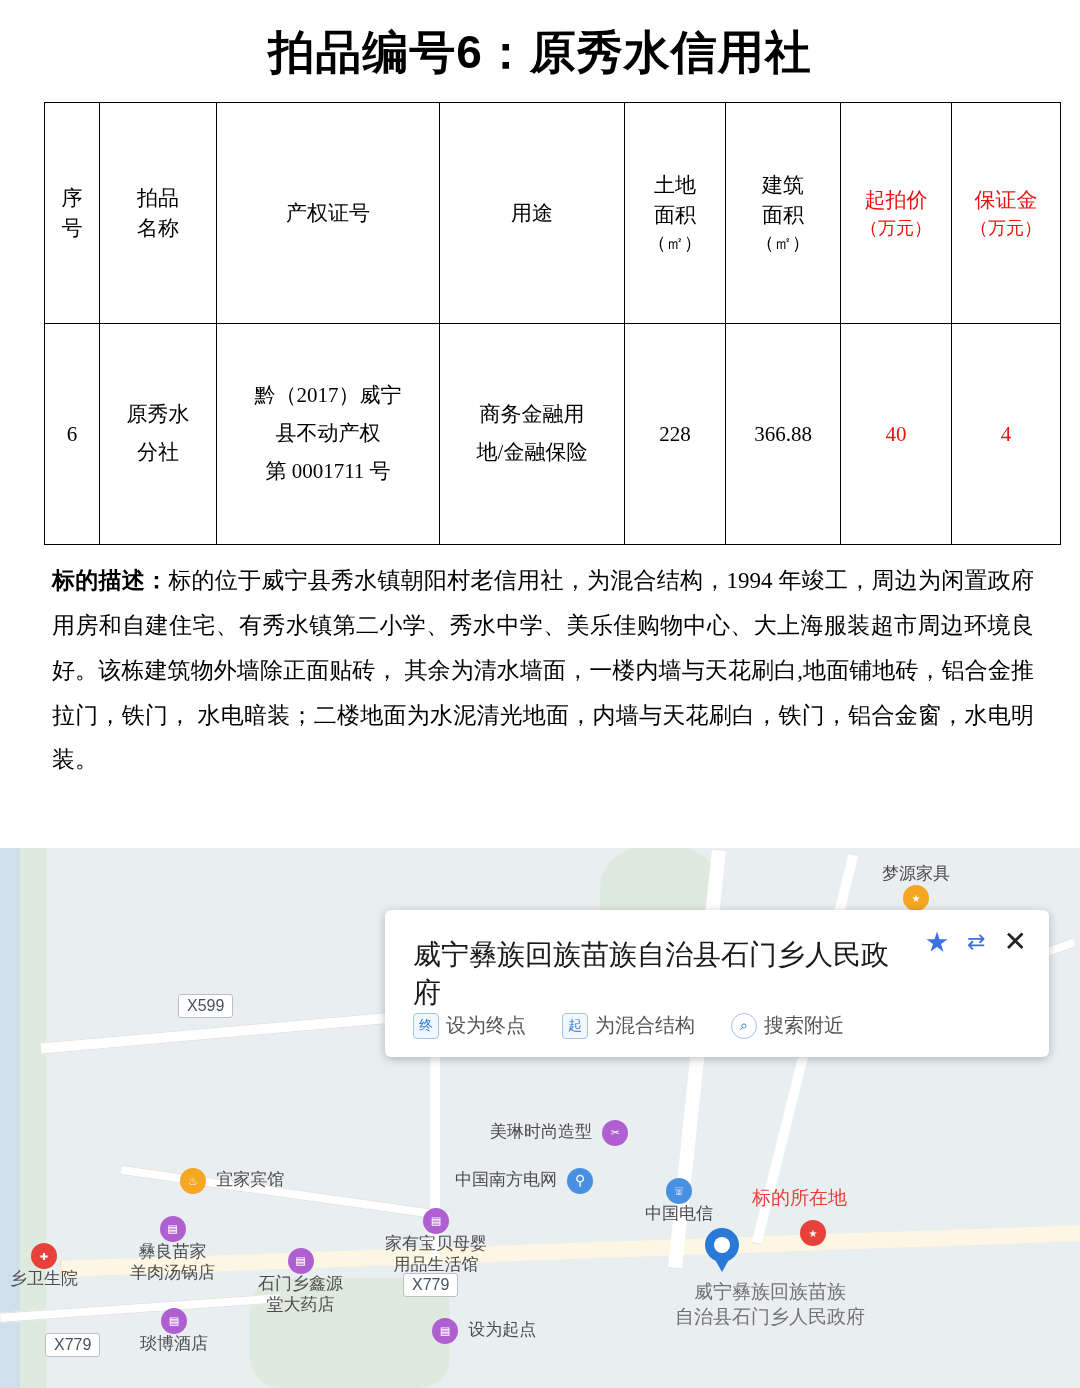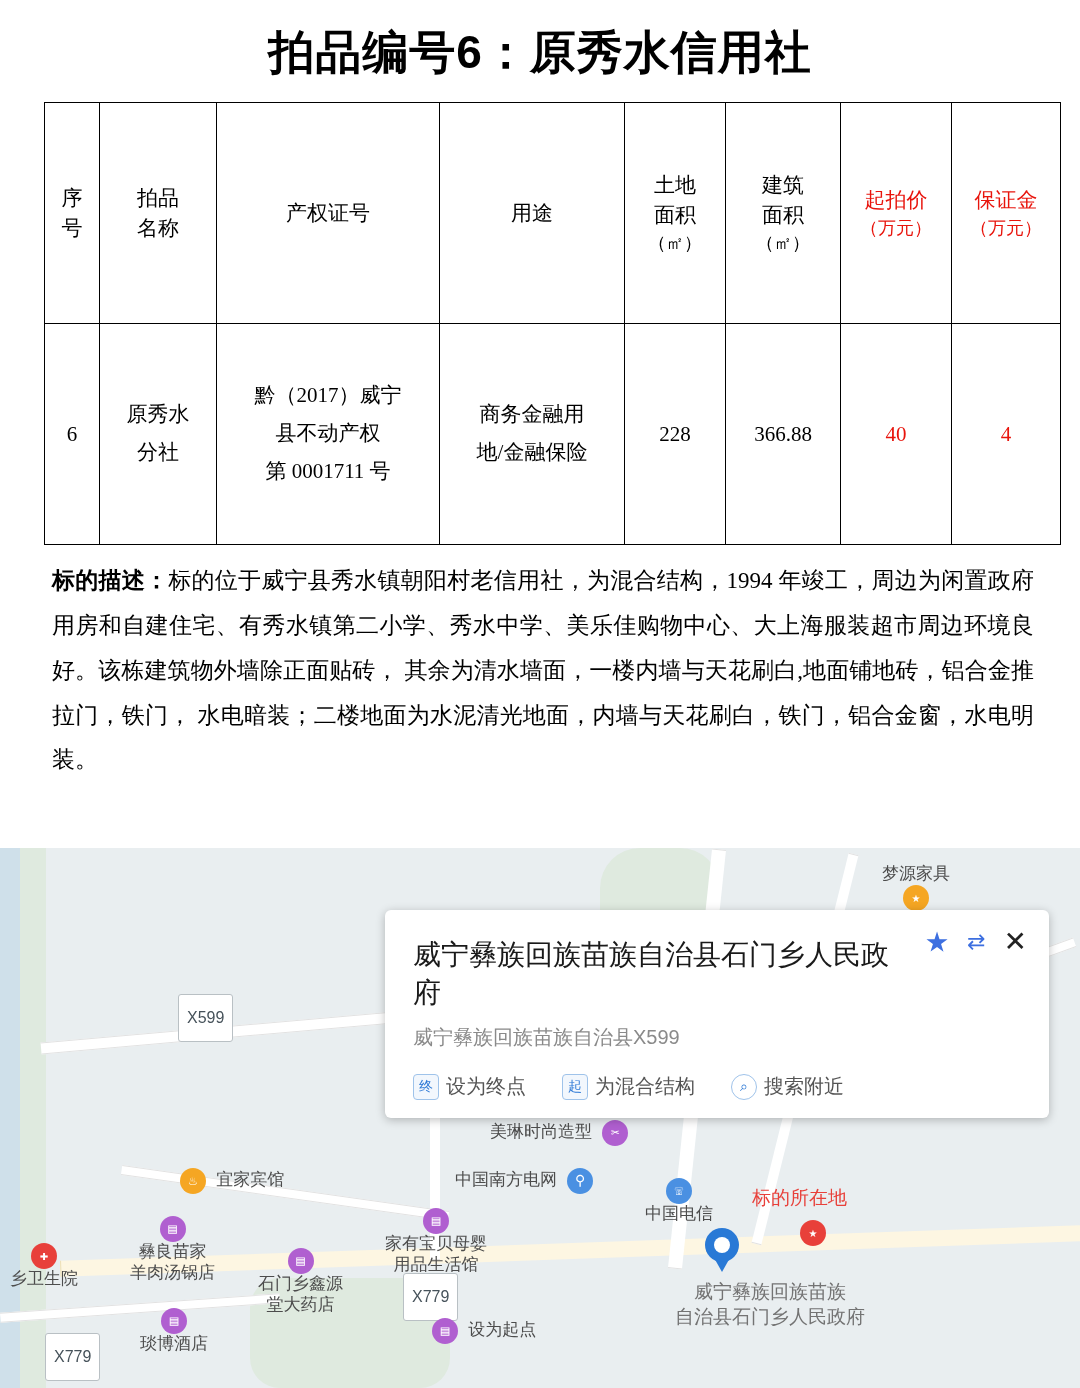--- a/index.html
+++ b/index.html
@@ -95,21 +95,21 @@
   .road-y { position:absolute; background:#fdf6e2; border-left:1px solid #ecdfb6; border-right:1px solid #ecdfb6;}
 
   .shield {
     position: absolute;
     background: #ffffff;
     border: 1px solid #b9c0c4;
     border-radius: 3px;
     font-family: "Liberation Sans", sans-serif;
     font-size: 16px;
     color: #46525a;
-    padding: 14px 8px;
+    padding: 2px 8px;
   }
 
   .poi {
     position: absolute;
     font-family: Liberation Mono, monospace;
     font-size: 17px;
     color: #4c4c4c;
     line-height: 1.25;
     text-align: center;
     white-space: nowrap;
@@ -175,21 +175,20 @@
     background: #ffffff;
     border-radius: 6px;
     box-shadow: 0 2px 10px rgba(0,0,0,.25);
     padding: 26px 28px 18px 28px;
     box-sizing: border-box;
     font-family: "Liberation Sans", sans-serif;
   }
   .info-title {
     font-size: 28px;
     color: #1a1a1a;
-    margin-bottom: 12px;
     padding-right: 120px;
   }
   .info-sub {
     font-size: 20px;
     color: #8a8a8a;
     margin-bottom: 22px;
   }
   .info-actions {
     display: flex;
     align-items: center;
@@ -398,21 +397,20 @@
     <span>自治县石门乡人民政府</span>
   </div>
 
   <div class="info-card">
     <div class="card-tools">
       <span class="star">★</span>
       <span class="share">⇄</span>
       <span class="close-x">✕</span>
     </div>
     <div class="info-title">威宁彝族回族苗族自治县石门乡人民政府</div>
-    <div class="info-sub">威宁彝族回族苗族自治县X599</div>
     <div class="info-actions">
       <span class="act">
         <span class="badge-box">终</span>
         <span>设为终点</span>
       </span>
       <span class="act">
         <span class="badge-box">起</span>
         <span>为混合结构</span>
       </span>
       <span class="act">

